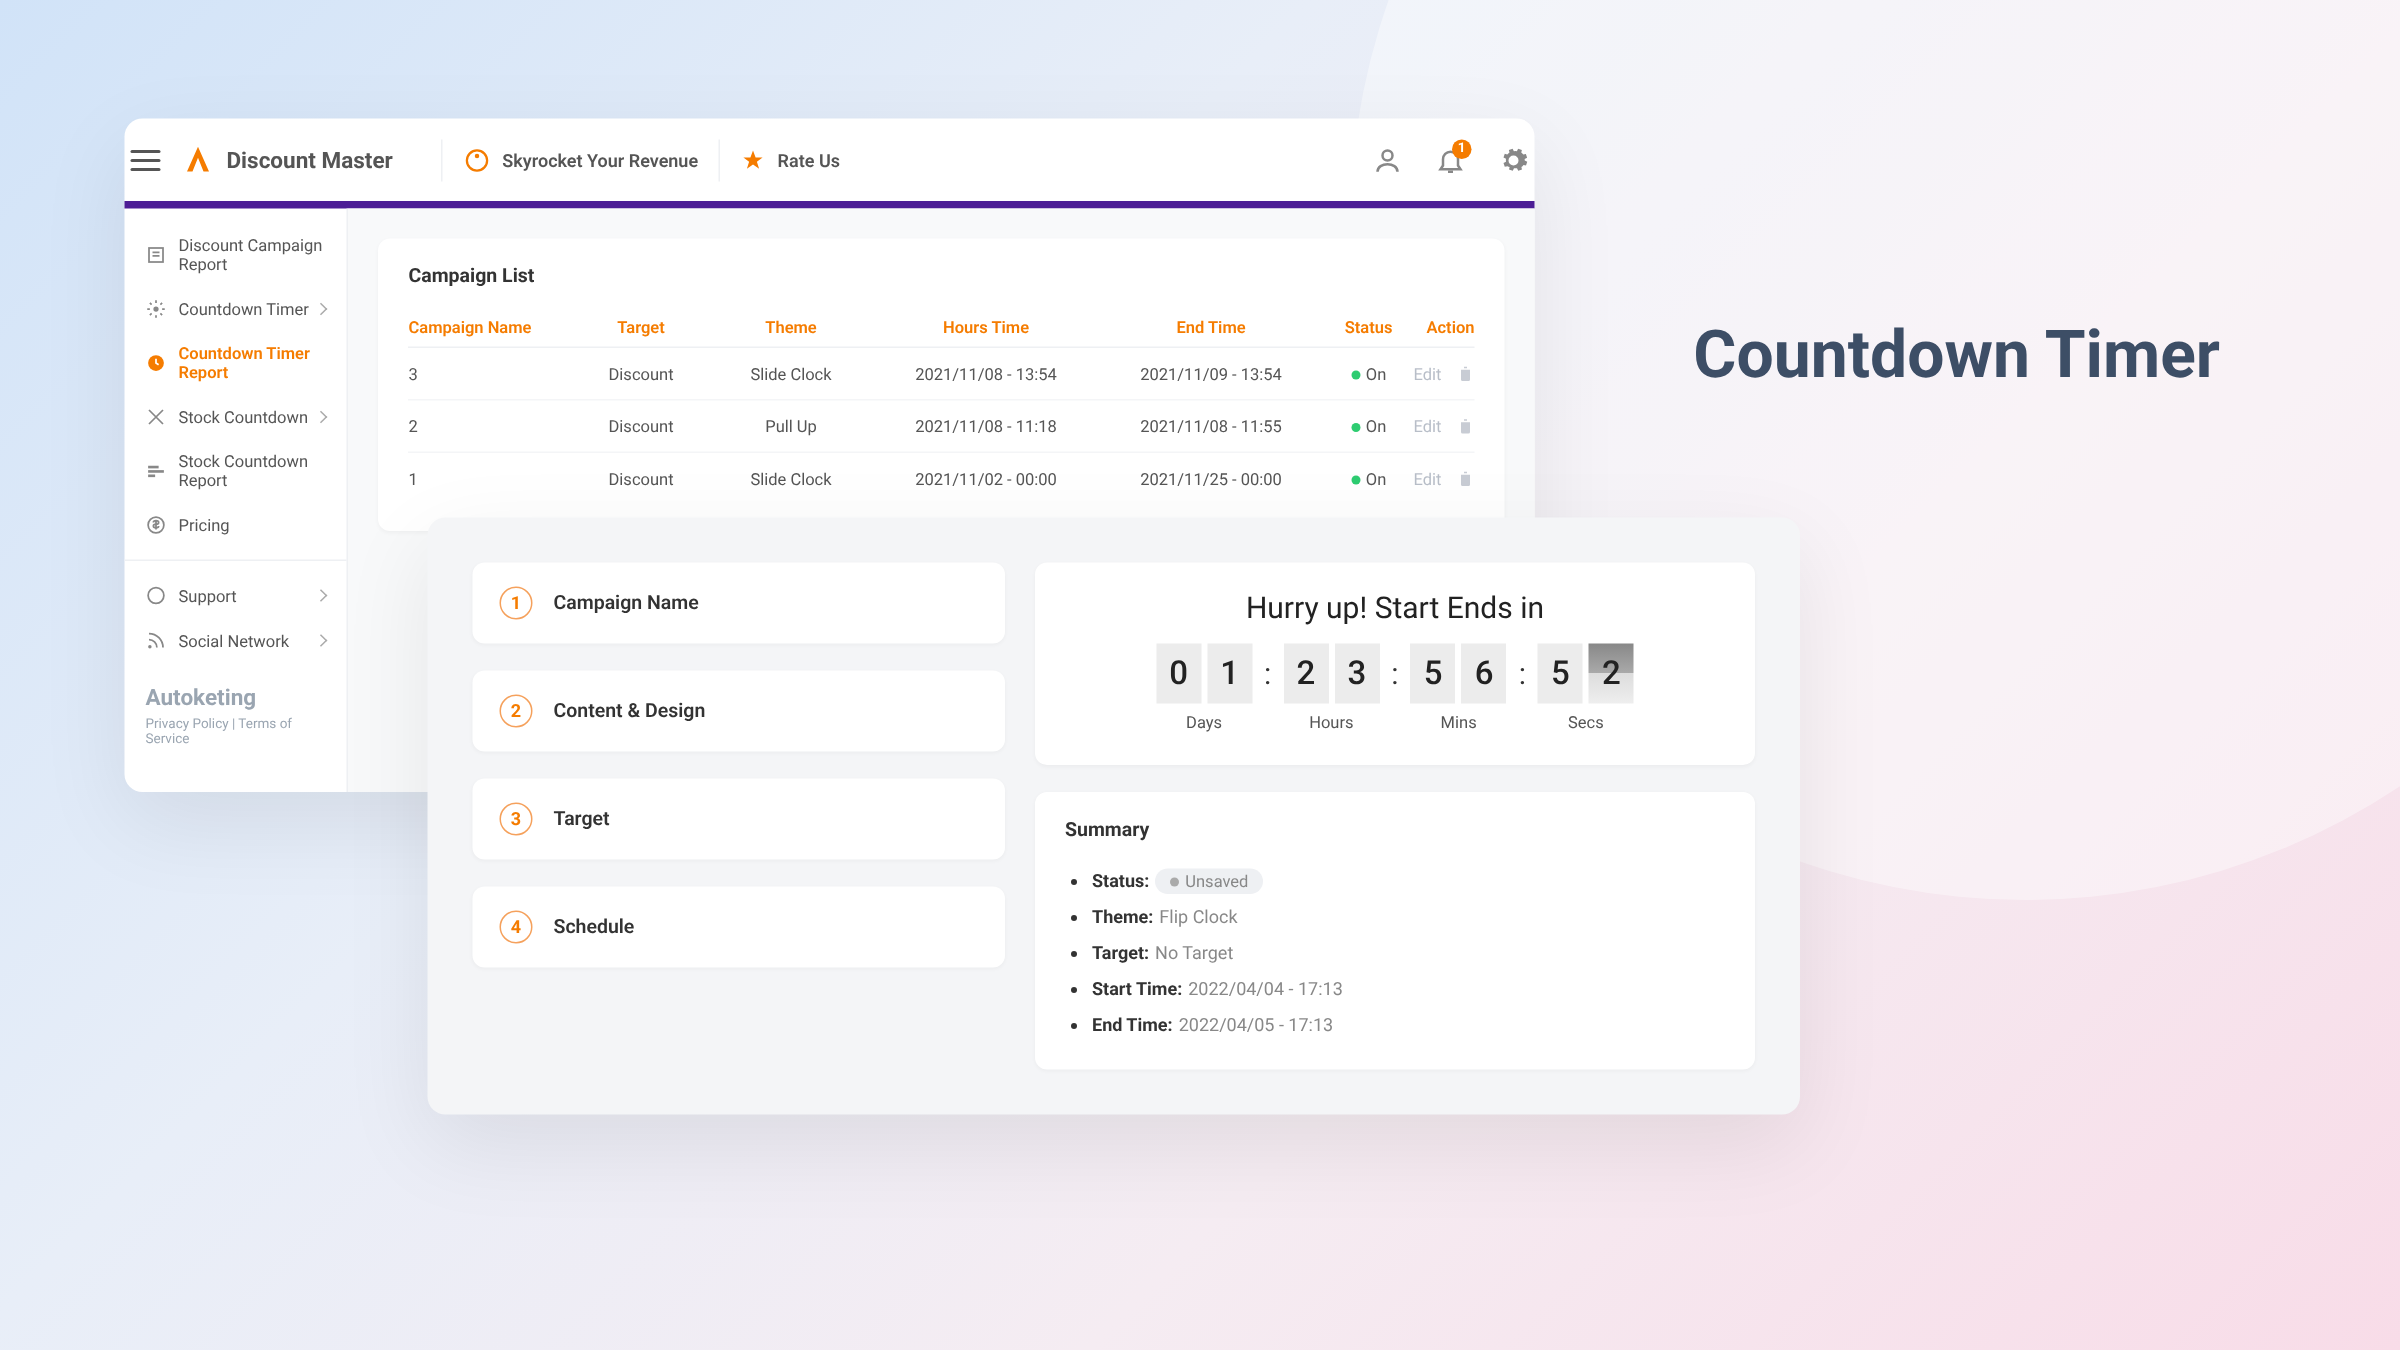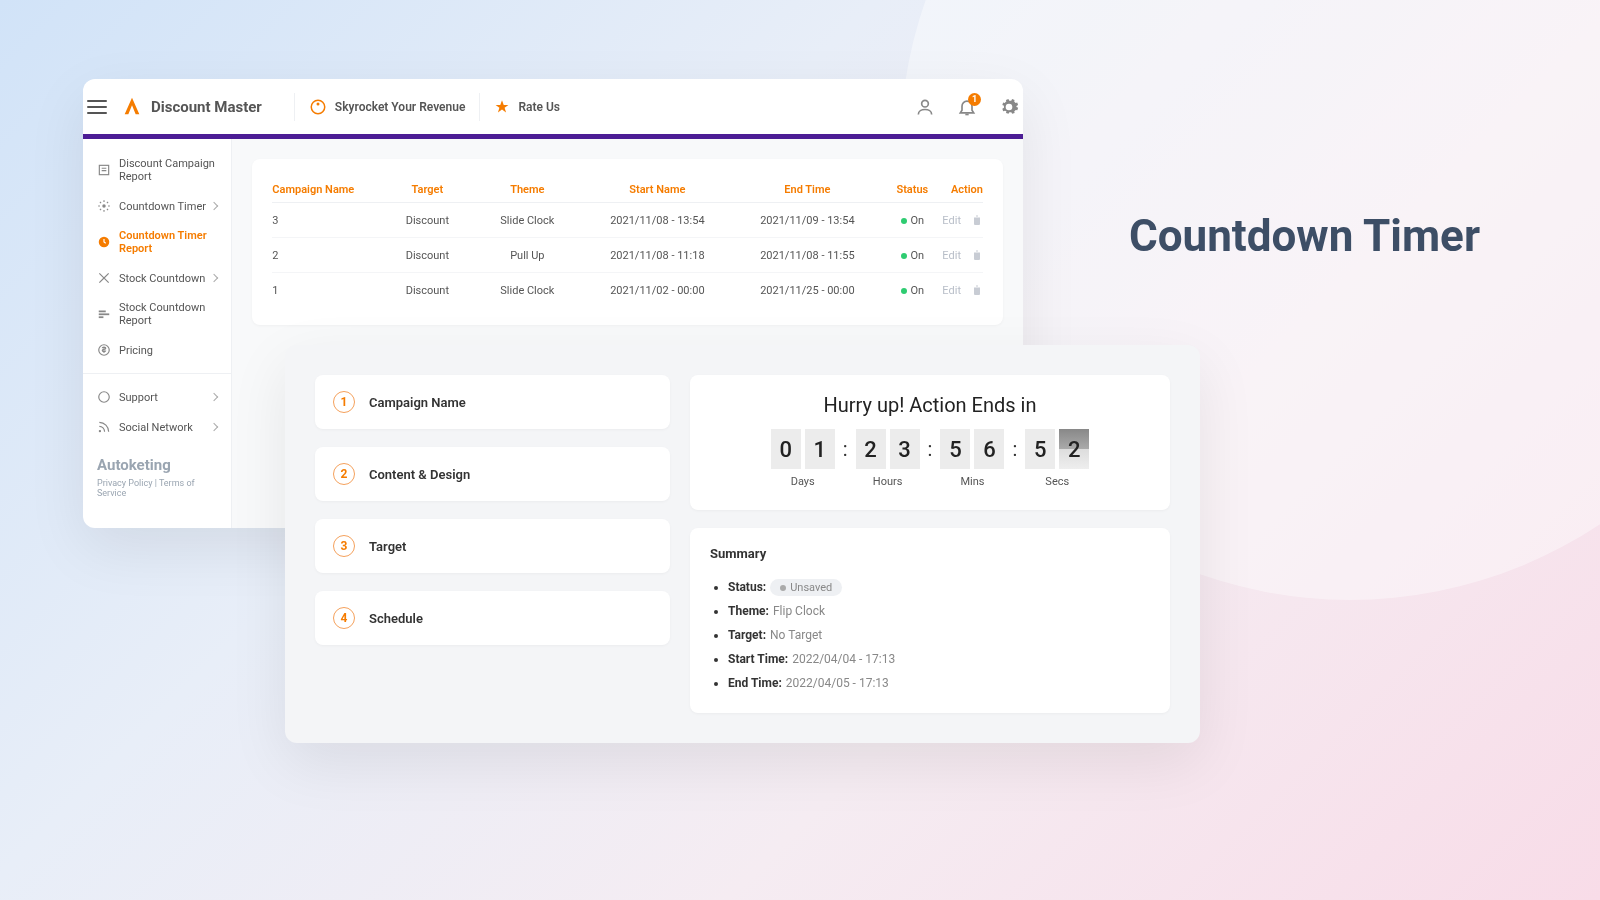--- a/index.html
+++ b/index.html
@@ -182,26 +182,27 @@
           <span>Social Network</span>
           <span class="chev"></span>
         </div>
       <div class="side-footer">
         <div class="autok">Autoketing</div>
         <div class="legal">Privacy Policy | Terms of Service</div>
       </div>
     </div>
     <div class="main">
       <div class="card">
+        <div class="card-title">Campaign List</div>
         <div class="tbl">
           <div class="tbl-head">
             <div class="c-name">Campaign Name</div>
             <div class="c-target">Target</div>
             <div class="c-theme">Theme</div>
-            <div class="c-start">Start Name</div>
+            <div class="c-start">Hours Time</div>
             <div class="c-end">End Time</div>
             <div class="c-status">Status</div>
             <div class="c-action" style="justify-content:flex-end">
                 <span>Action</span>
               </div>
           </div>
           <div class="tbl-row">
             <div class="c-name">3</div>
             <div class="c-target">Discount</div>
             <div class="c-theme">Slide Clock</div>
@@ -263,21 +264,21 @@
         <div class="step-num">3</div>
         <div class="step-label">Target</div>
       </div>
     <div class="step-card">
         <div class="step-num">4</div>
         <div class="step-label">Schedule</div>
       </div>
   </div>
   <div class="right-col">
     <div class="preview-card">
-      <div class="hurry">Hurry up! Action Ends in</div>
+      <div class="hurry">Hurry up! Start Ends in</div>
       <div class="timer-wrap">
         <div class="time-group">
           <div class="digits">
               <div class="digit">0</div>
               <div class="digit">1</div>
             </div>
           <div class="time-label">Days</div>
         </div>
         <div class="colon">:</div>
         <div class="time-group">

